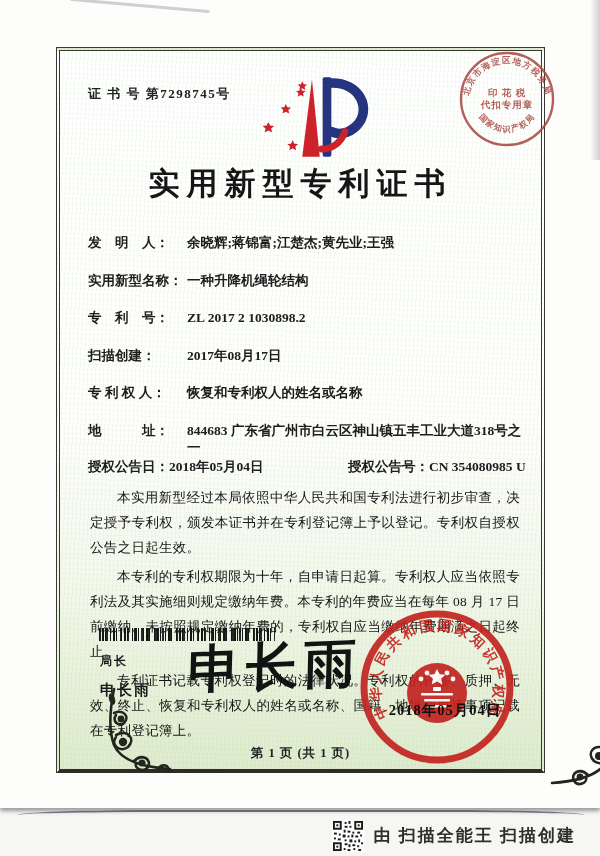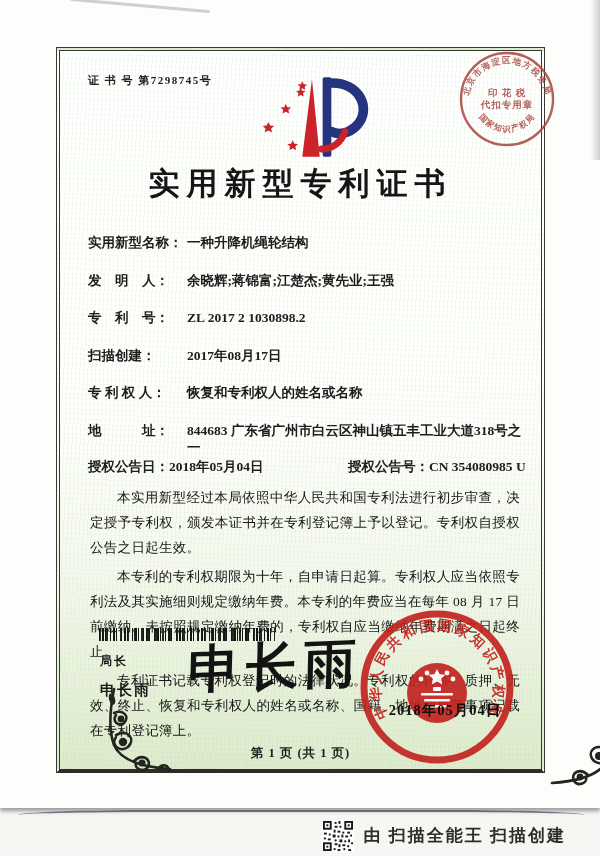--- a/index.html
+++ b/index.html
@@ -26,22 +26,22 @@
     position:absolute;left:56px;top:47px;width:489px;height:726px;
     border:4px double #3a3833;
     border-bottom:4px solid #2e2c28;
     box-sizing:border-box;
     background:
       repeating-linear-gradient(93deg, rgba(150,200,140,.09) 0 1px, transparent 1px 4px),
       repeating-linear-gradient(2deg, rgba(150,200,140,.07) 0 1px, transparent 1px 5px),
       linear-gradient(180deg,#ffffff 0%,#fefefc 52%,#f4f8ec 74%,#e6f0d8 90%,#ddebcd 100%);
   }
   .cert-no{
-    position:absolute;left:28px;top:22px;
-    font-size:11px;font-weight:bold;color:#222;letter-spacing:1.5px;
+    position:absolute;left:28px;top:34px;
+    font-size:13px;font-weight:bold;color:#222;letter-spacing:1.5px;
   }
   .logo{position:absolute;left:188px;top:16px;width:126px;height:102px;}
   .title{
     position:absolute;left:0;top:112px;width:100%;text-align:center;
     font-size:31px;font-weight:bold;color:#151515;letter-spacing:7px;
   }
   .fields{
     position:absolute;left:28px;top:183px;width:434px;
     font-size:13.5px;font-weight:600;color:#1d1d1d;
   }
@@ -80,21 +80,21 @@
     position:absolute;left:300px;top:650px;width:170px;text-align:center;
     font-size:14.5px;font-weight:bold;color:#101010;letter-spacing:1px;
   }
   .tax-seal{position:absolute;left:457px;top:49px;width:100px;height:100px;opacity:.85;}
   .ornament{position:absolute;width:76px;height:96px;}
   .ornament.bl{left:40px;top:632px;}
   .ornament.br{left:486px;top:644px;transform:scaleX(-1);}
   .cam-footer{
     position:absolute;left:0;top:815px;width:600px;height:41px;
     display:flex;align-items:center;justify-content:flex-end;
-    padding-right:34px;box-sizing:border-box;gap:10px;
+    padding-right:24px;box-sizing:border-box;gap:10px;
     font-family:"Liberation Serif","DejaVu Serif",serif;
   }
   .cam-text{font-size:17px;color:#2d2d2d;letter-spacing:2px;font-weight:600;}
   .qr{width:32px;height:32px;}
   .artifact-top{
     position:absolute;left:70px;top:4px;width:140px;height:3px;
     background:rgba(120,120,125,.35);transform:rotate(5deg);border-radius:2px;
   }
   .artifact-right{
     position:absolute;right:0;top:0;width:10px;height:160px;
@@ -124,26 +124,26 @@
       <polygon points="66,12 74,92 56,92" fill="#cc2229"></polygon>
       <rect x="77" y="10" width="9" height="82" rx="2" fill="#26337f"></rect>
       <path d="M84 16 C116 14 128 44 112 60 C104 68 94 70 86 66" fill="none" stroke="#26337f" stroke-width="10" stroke-linecap="round"></path>
       <path d="M100 66 C96 78 86 84 76 84" fill="none" stroke="#cc2229" stroke-width="7" stroke-linecap="round"></path>
     </svg>
 
     <div class="title">实用新型专利证书</div>
 
     <div class="fields">
       <div class="f-row">
+        <span class="f-label">发　明　人：</span>
+        <span class="f-value">余晓辉;蒋锦富;江楚杰;黄先业;王强</span>
+      </div>
+      <div class="f-row">
         <span class="f-label">实用新型名称：</span>
         <span class="f-value">一种升降机绳轮结构</span>
-      </div>
-      <div class="f-row">
-        <span class="f-label">发　明　人：</span>
-        <span class="f-value">余晓辉;蒋锦富;江楚杰;黄先业;王强</span>
       </div>
       <div class="f-row">
         <span class="f-label">专　利　号：</span>
         <span class="f-value">ZL 2017 2 1030898.2</span>
       </div>
       <div class="f-row">
         <span class="f-label">扫描创建：</span>
         <span class="f-value">2017年08月17日</span>
       </div>
       <div class="f-row">

